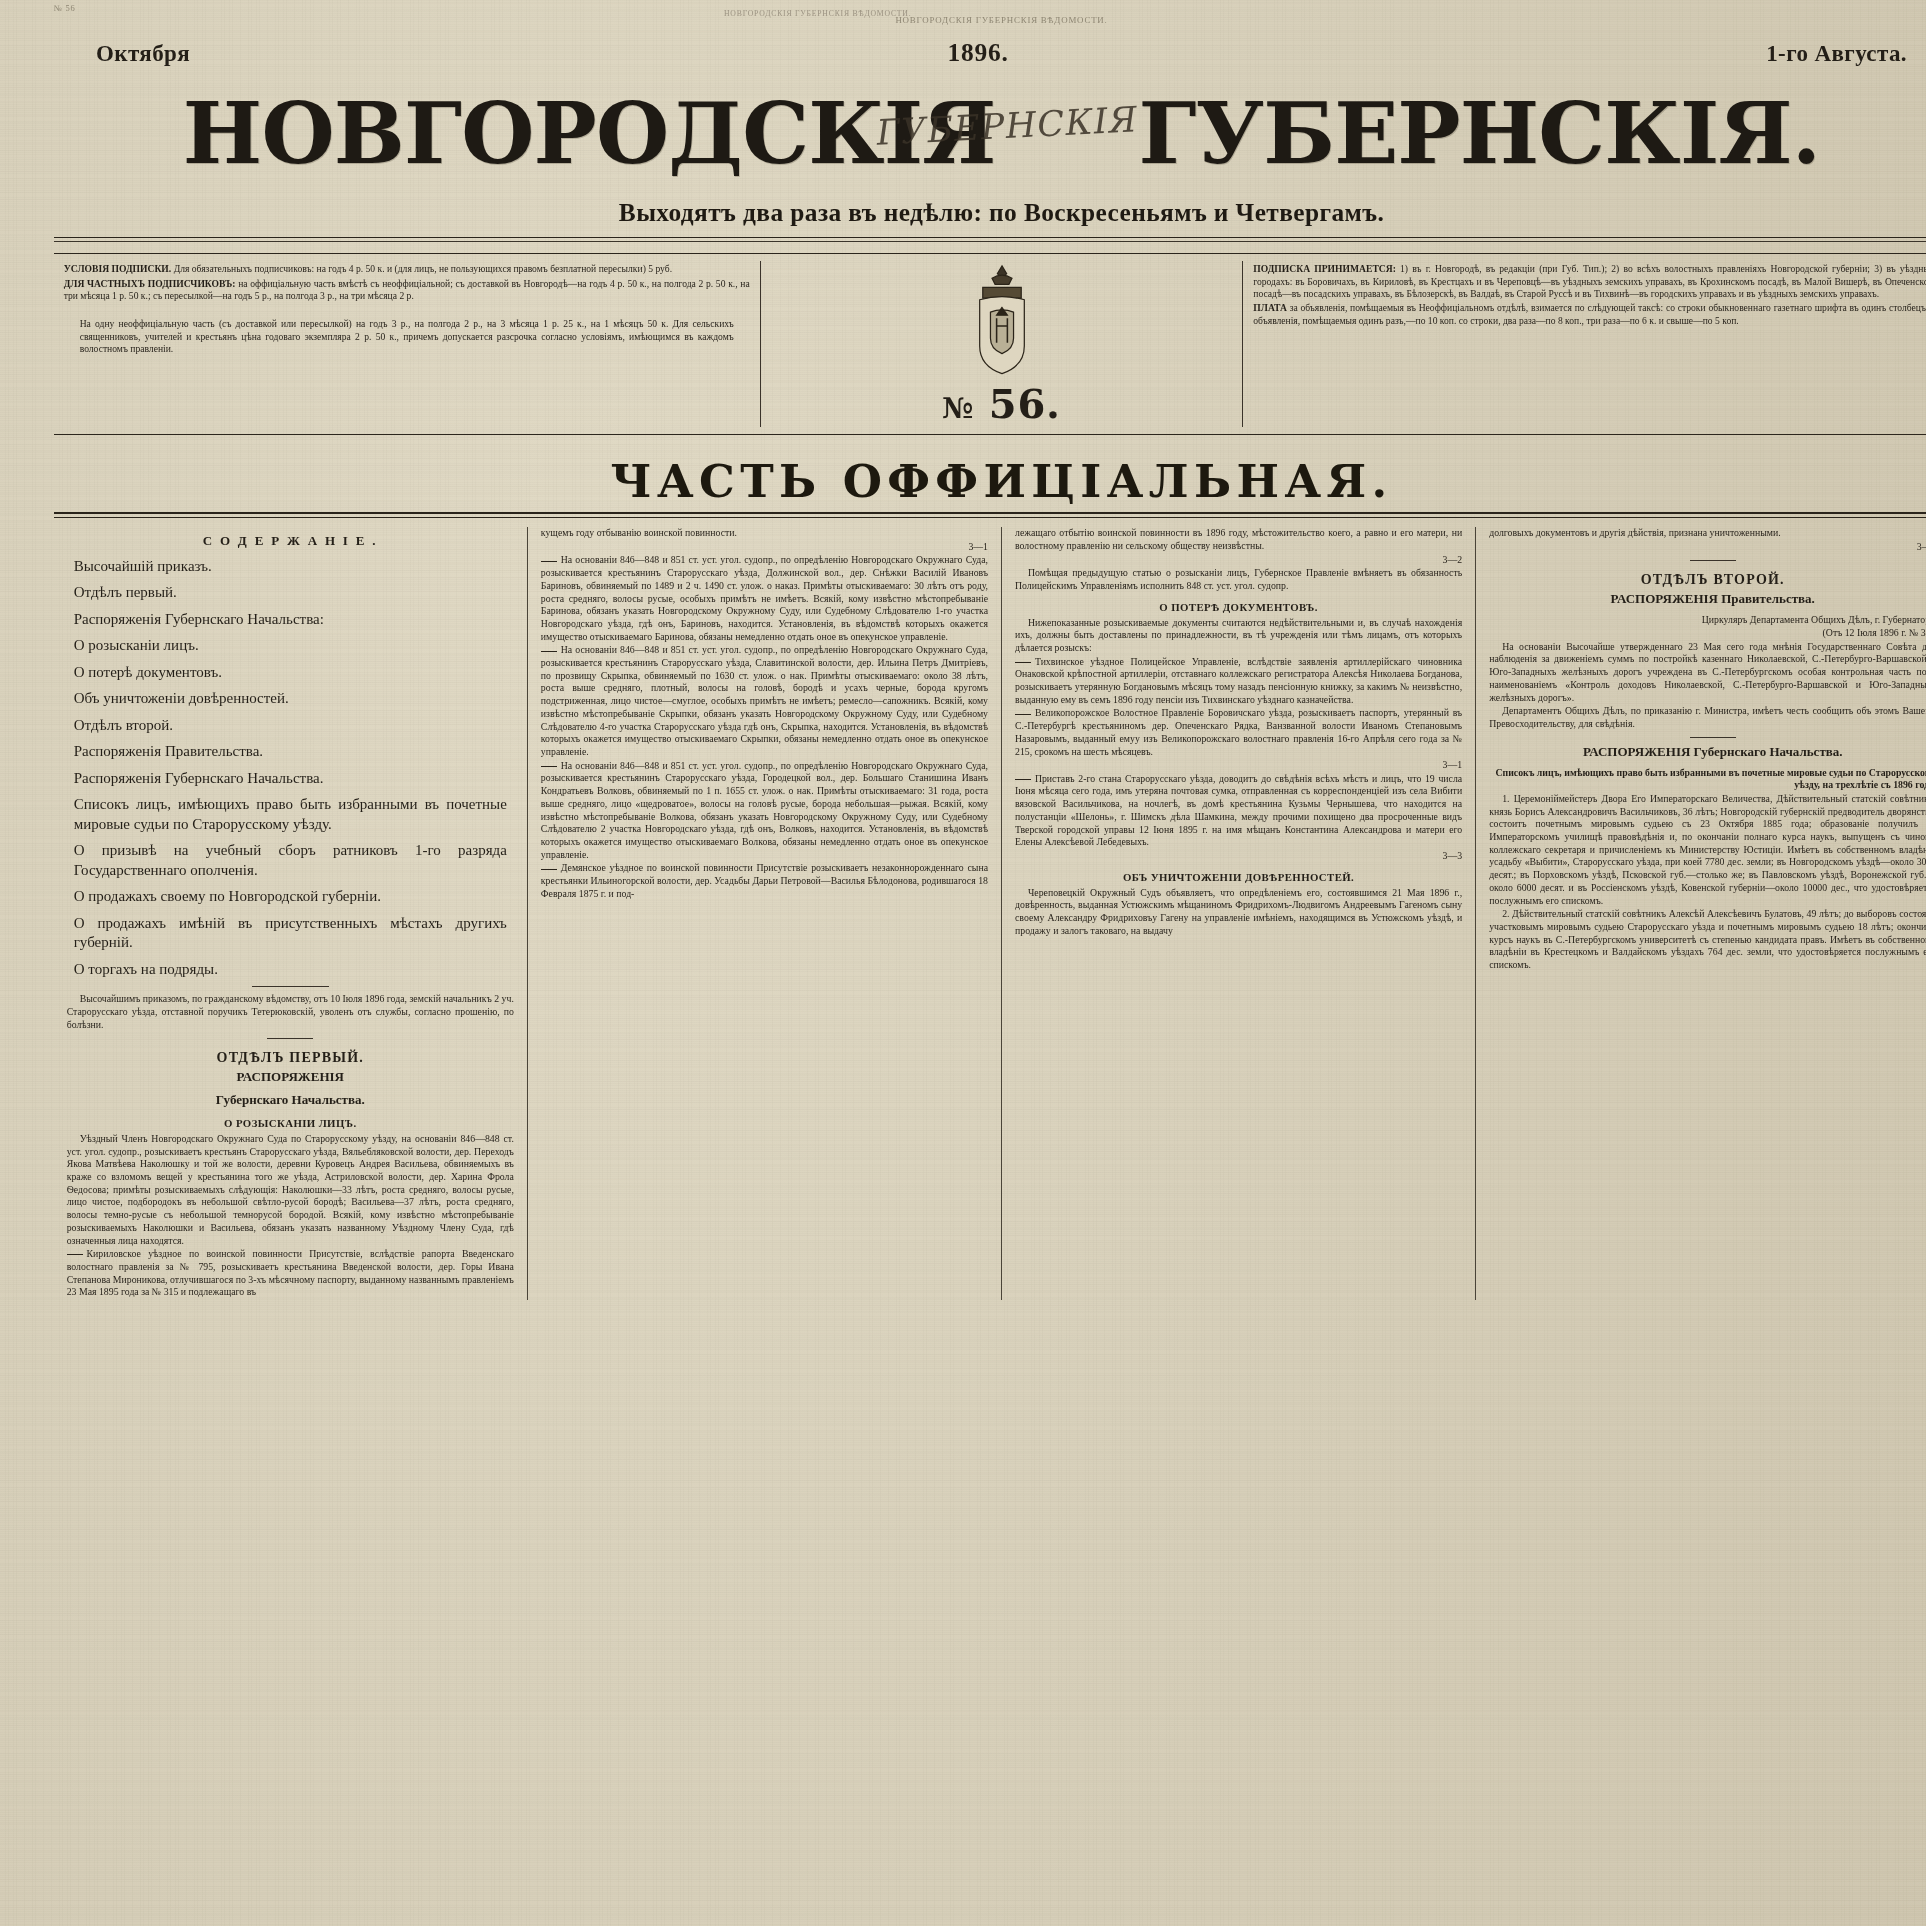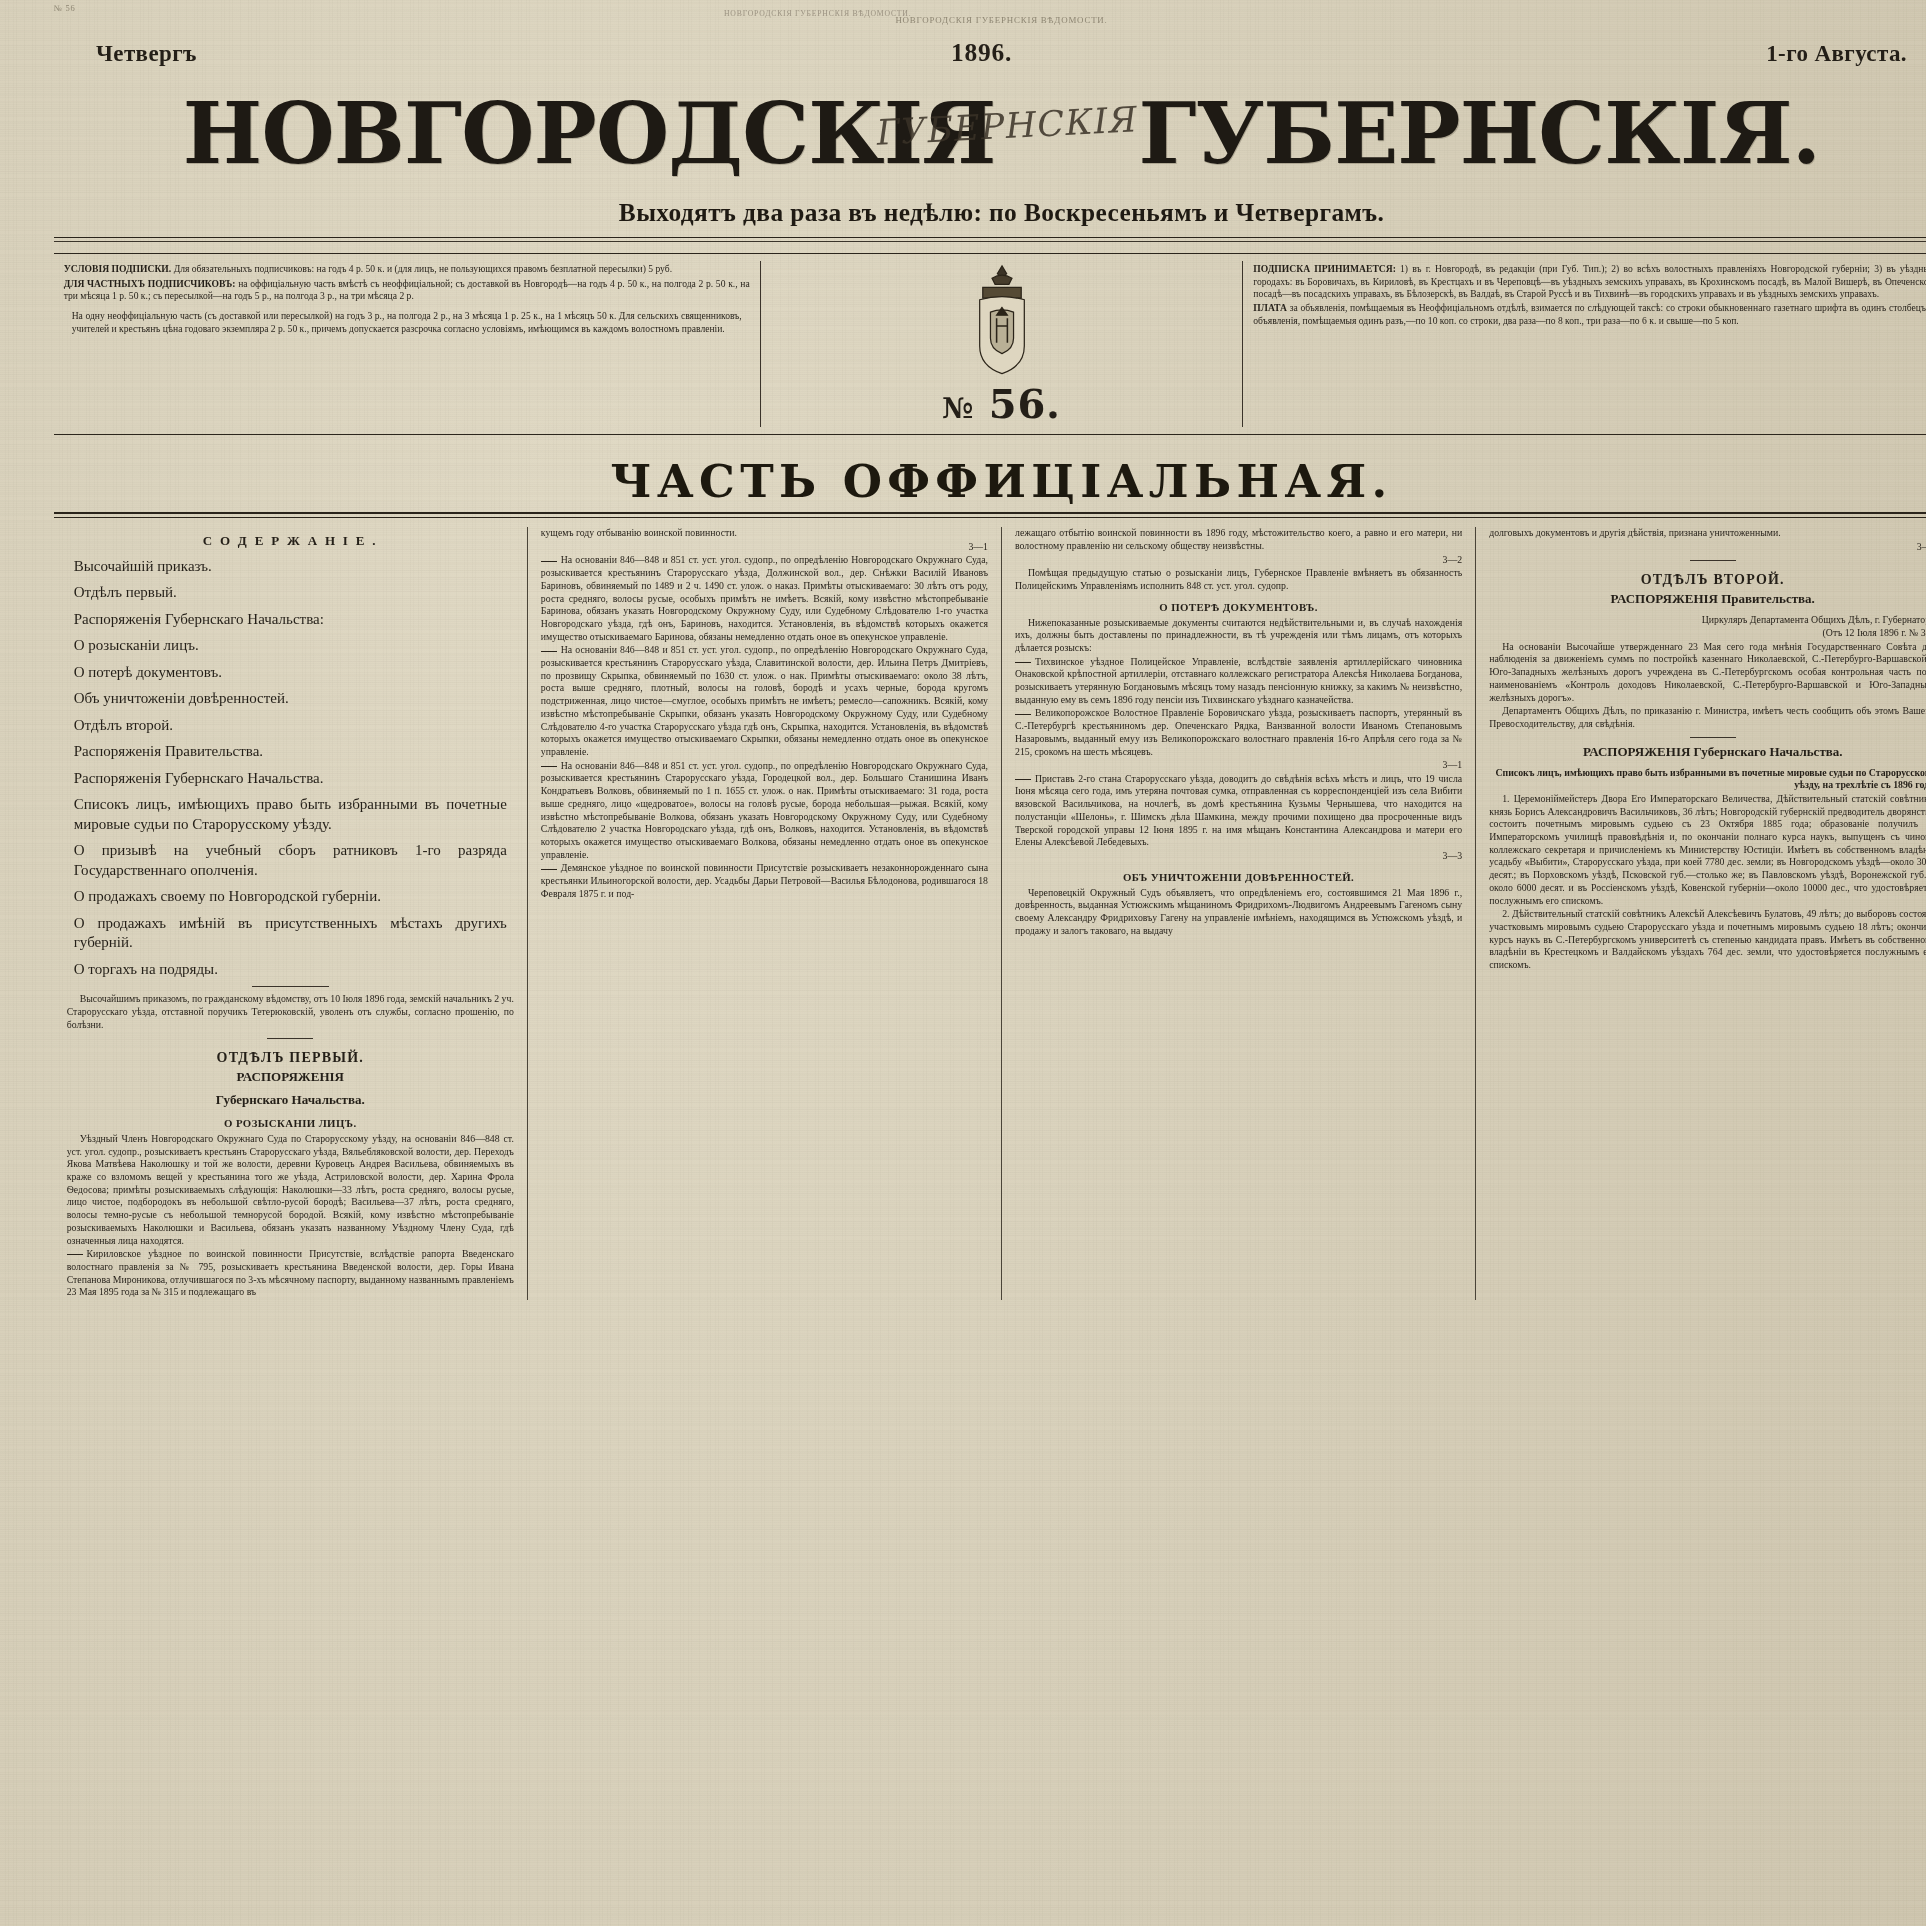--- a/index.html
+++ b/index.html
@@ -210,21 +210,21 @@
   <div class="grain"></div>
 
   <div class="runhead">
     <span class="left">№ 56</span>
     <span>НОВГОРОДСКІЯ ГУБЕРНСКІЯ ВѢДОМОСТИ.</span>
     <span class="mid2">НОВГОРОДСКІЯ ГУБЕРНСКІЯ ВѢДОМОСТИ.</span>
     
   </div>
 
   <div class="dateline">
-    <span>Четвергъ</span>
+    <span>Октября</span>
     <span class="year">1896.</span>
     <span>1-го Августа.</span>
   </div>
 
   <div class="title">
     <div class="big">
       <span>НОВГОРОДСКІЯ</span><span class="sp"></span><span>ГУБЕРНСКІЯ.</span>
     </div>
     <div class="cursive">ГУБЕРНСКІЯ</div>
   </div>
@@ -233,21 +233,21 @@
 
   <div class="rule"></div>
   <div class="rule thin"></div>
 
   <div class="subs">
     <div class="col left">
       <p style="margin:0 0 2.3px 0;"><b>УСЛОВІЯ ПОДПИСКИ.</b>
         <span>Для обязательныхъ подписчиковъ: на годъ 4 р. 50 к. и (для лицъ, не пользующихся правомъ безплатной пересылки) 5 руб.</span></p>
       <p style="margin:0 0 2.3px 0;"><b>ДЛЯ ЧАСТНЫХЪ ПОДПИСЧИКОВЪ:</b>
         <span>на оффиціальную часть вмѣстѣ съ неоффиціальной; съ доставкой въ Новгородѣ—на годъ 4 р. 50 к., на полгода 2 р. 50 к., на три мѣсяца 1 р. 50 к.; съ пересылкой—на годъ 5 р., на полгода 3 р., на три мѣсяца 2 р.</span></p>
-      <p style="margin:8px;"><span>На одну неоффиціальную часть (съ доставкой или пересылкой) на годъ 3 р., на полгода 2 р., на 3 мѣсяца 1 р. 25 к., на 1 мѣсяцъ 50 к. Для сельскихъ священниковъ, учителей и крестьянъ цѣна годоваго экземпляра 2 р. 50 к., причемъ допускается разсрочка согласно условіямъ, имѣющимся въ каждомъ волостномъ правленіи.</span></p>
+      <p style="margin:16px;"><span>На одну неоффиціальную часть (съ доставкой или пересылкой) на годъ 3 р., на полгода 2 р., на 3 мѣсяца 1 р. 25 к., на 1 мѣсяцъ 50 к. Для сельскихъ священниковъ, учителей и крестьянъ цѣна годоваго экземпляра 2 р. 50 к., причемъ допускается разсрочка согласно условіямъ, имѣющимся въ каждомъ волостномъ правленіи.</span></p>
     </div>
 
     <div class="emblem">
       <svg class="crest" viewBox="0 0 130 150">
         <g fill="none" stroke="#2b2419" stroke-width="1.6">
           <path d="M65 6 l6 10 -6 6 -6 -6 z" fill="#3b3326"></path>
           <path d="M52 22 q13 -8 26 0 l-4 8 h-18 z" fill="#473d2c"></path>
           <path d="M40 34 h50 v14 h-50 z" fill="#554a35"></path>
           <path d="M36 50 q29 -8 58 0 v60 q0 26 -29 36 q-29 -10 -29 -36 z" fill="#ded6c0"></path>
           <path d="M50 66 q15 -6 30 0 v34 q0 14 -15 20 q-15 -6 -15 -20 z" fill="#b9b096"></path>

